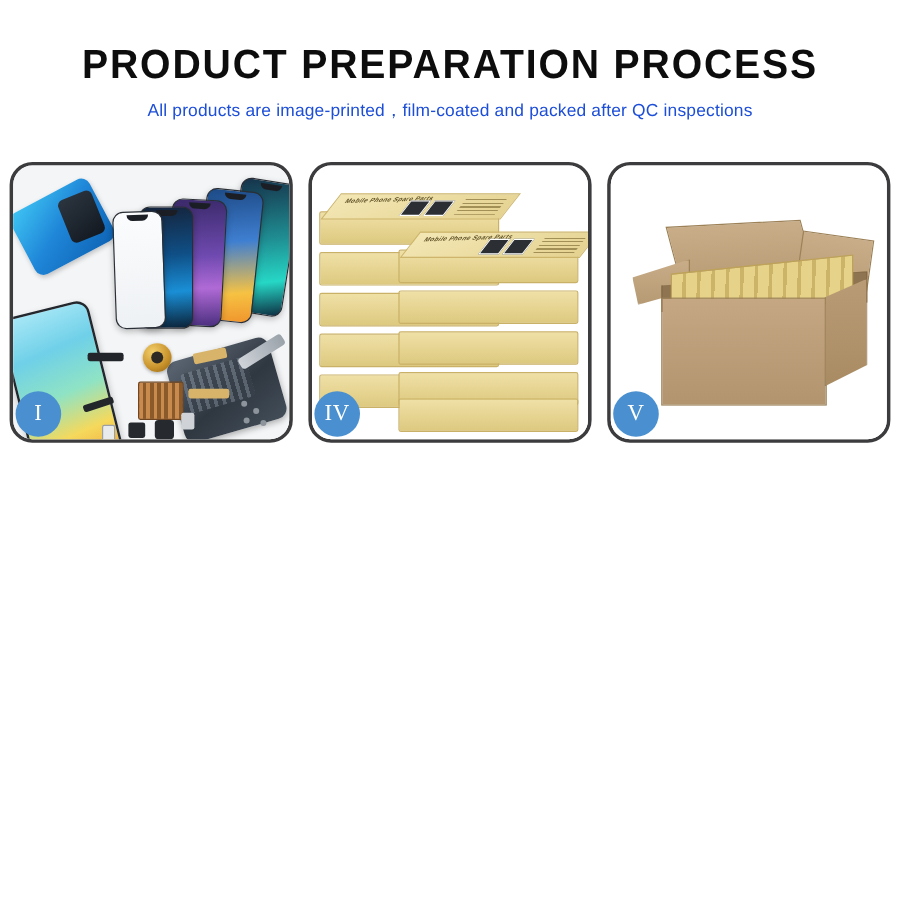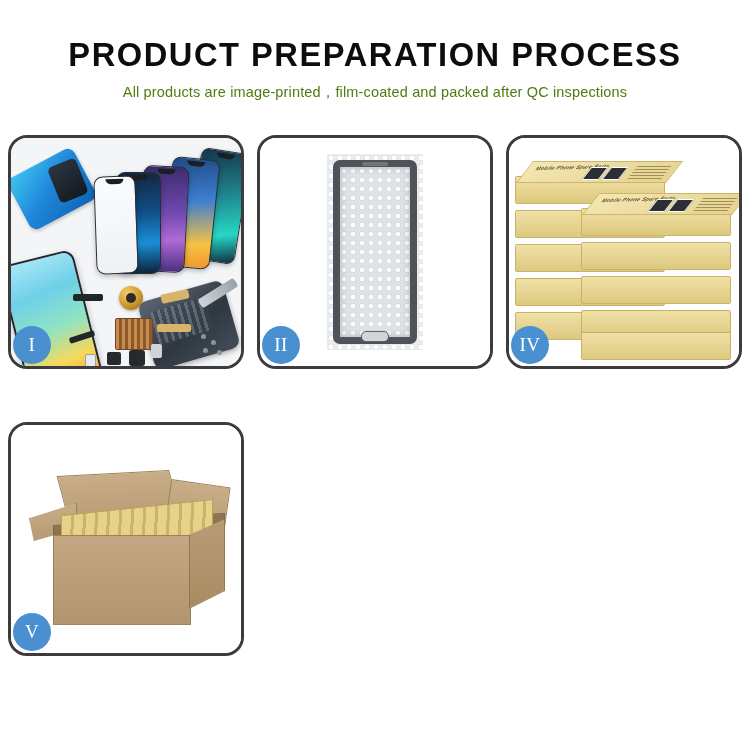--- a/index.html
+++ b/index.html
@@ -14,21 +14,21 @@
 
   
   .header{padding-top:34px;text-align:center;}
   .title{
     font-size:34px;font-weight:700;color:#0d0d0d;
     letter-spacing:1.6px;line-height:40px;
     transform:scaleX(0.96);
     white-space:nowrap;
   }
   .subtitle{
-    font-size:14.5px;color:#4d7c0f;font-weight:400;
+    font-size:14.5px;color:#1d4ed8;font-weight:400;
     letter-spacing:.15px;margin-top:9px;white-space:nowrap;
   }
 
   
   .grid{
     position:absolute;left:8px;top:135px;
     width:734px;height:555px;
     display:grid;
     grid-template-columns:236px 236px 236px;
     grid-template-rows:234px 234px;
@@ -353,31 +353,20 @@
         <div class="screws">
           <b style="left:0;top:0"></b>
           <b style="left:10px;top:6px"></b>
           <b style="left:2px;top:14px"></b>
           <b style="left:16px;top:16px"></b>
         </div>
       </div>
       <div class="badge">I</div>
     </div>
 
-    <div class="panel">
-      <div class="panel-inner p2">
-        <div class="bw-wrap">
-          <div class="bw-screen">
-            <div class="bw-spk"></div>
-            <div class="bw-home"></div>
-          </div>
-        </div>
-      </div>
-      <div class="badge">II</div>
-    </div>
 
 
     <div class="panel">
       <div class="panel-inner p4">
         <div class="stack">
 
           <div class="kbox sL" style="top:24px">
             <div class="ktop">
               <div class="klabel">Mobile Phone Spare Parts</div>
               <div class="kthumb" style="left:62px"></div>

